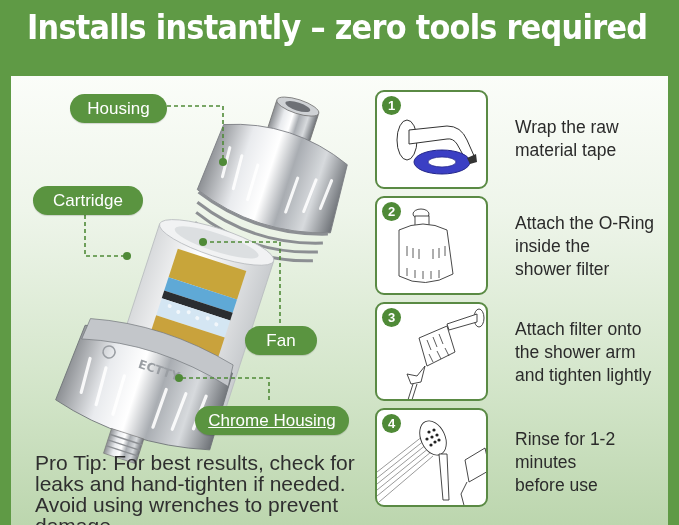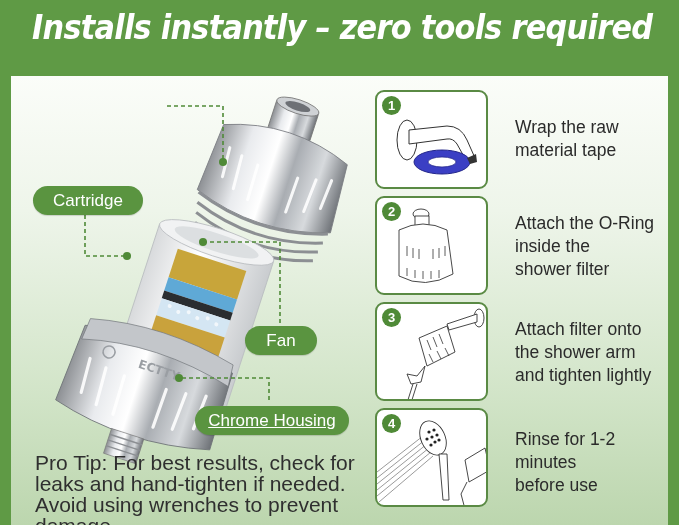--- a/index.html
+++ b/index.html
@@ -4,21 +4,21 @@
   <style>
     * { margin: 0; padding: 0; box-sizing: border-box; }
     html, body { width: 679px; height: 525px; overflow: hidden; }
     body {
       background: #5f9a45;
       font-family: "Liberation Sans", "DejaVu Sans", sans-serif;
       position: relative;
     }
     .header {
       position: absolute; left: 0; top: 0; width: 679px; height: 54px;
-      display: flex; align-items: center; justify-content: flex-end; font-style: italic;
+      display: flex; align-items: center; justify-content: flex-start;
     }
     .header h1 {
       color: #ffffff;
       font-family: "DejaVu Sans", sans-serif;
       font-weight: bold;
       font-size: 33px;
       letter-spacing: -0.8px;
       transform: scaleX(0.92);
       white-space: nowrap;
     }
@@ -170,20 +170,21 @@
       <polyline points="171,302 258,302 258,326"></polyline>
     </g>
     <g fill="#4f8a37">
       <circle cx="212" cy="86" r="4"></circle>
       <circle cx="116" cy="180" r="4"></circle>
       <circle cx="192" cy="166" r="4"></circle>
       <circle cx="168" cy="302" r="4"></circle>
     </g>
   </svg>
 
+  <div class="pill" style="left:59px; top:18px; width:97px;">Housing</div>
   <div class="pill" style="left:22px; top:74px; width:110px;margin-top:36px;">Cartridge</div>
   <div class="pill" style="left:234px; top:250px; width:72px;">Fan</div>
   <div class="pill" style="left:184px; top:330px; width:154px;text-decoration:underline;">Chrome Housing</div>
 
   <div class="tip">Pro Tip: For best results, check for
 leaks and hand-tighten if needed.
 Avoid using wrenches to prevent damage.</div>
 
   <div class="step-box" style="top:14px;">
     <div class="step-num">1</div>

